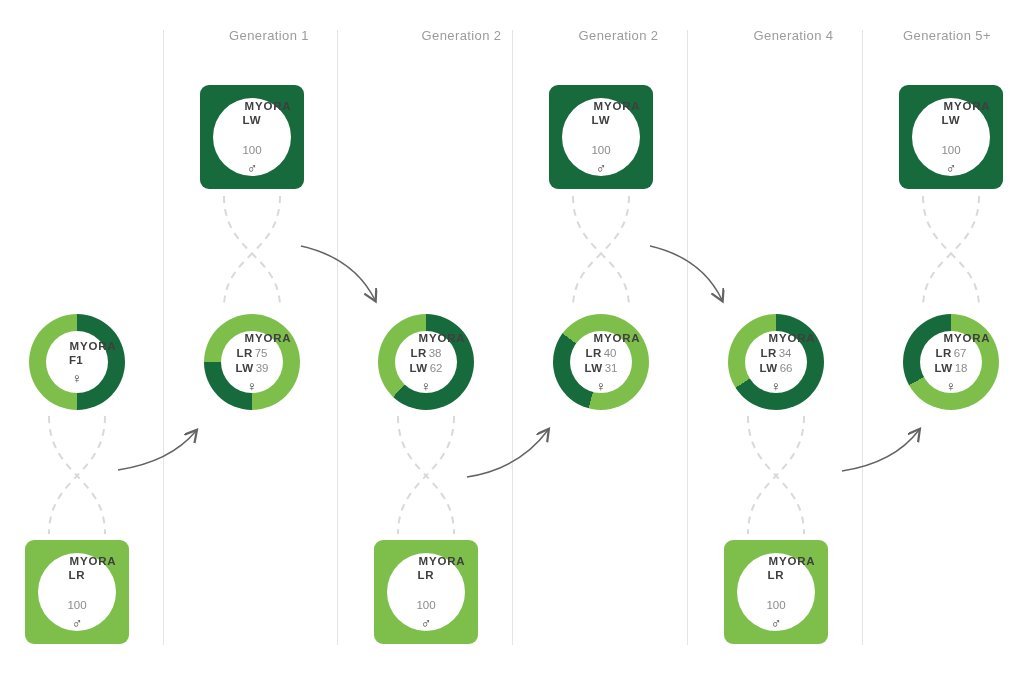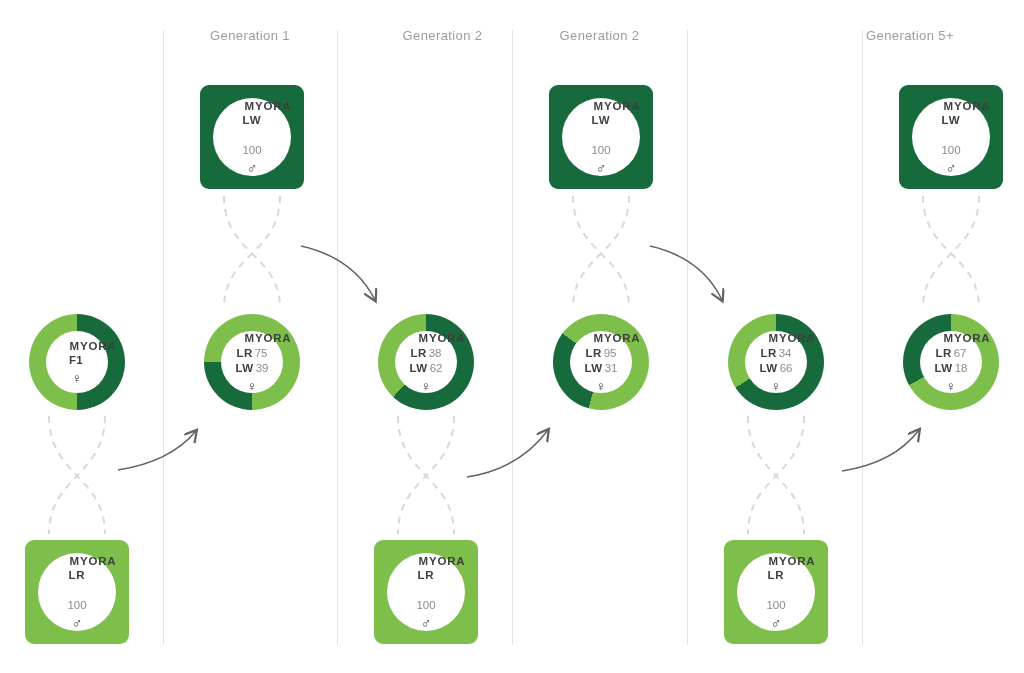--- a/index.html
+++ b/index.html
@@ -1,20 +1,20 @@
 <!DOCTYPE html>
 <html><head>
 <meta charset="utf-8">
 <style>
   html,body{margin:0;padding:0;background:#fff;}
   .canvas{position:relative;width:1024px;height:673px;background:#ffffff;overflow:hidden;
           font-family:"Liberation Sans",sans-serif;}
   .divider{position:absolute;top:30px;height:615px;width:1px;background:#e4e4e4;}
   .gen-header{position:absolute;top:28px;height:16px;line-height:16px;text-align:center;
-              font-size:13px;letter-spacing:.4px;color:#9c9c9c;}
+              font-size:13px;letter-spacing:.4px;color:#9c9c9c;padding-left:19px;}
   svg.overlay{position:absolute;left:0;top:0;pointer-events:none;}
   .cross{fill:none;stroke:#d9d9d9;stroke-width:2;stroke-dasharray:7 6;}
   .arrow{fill:none;stroke:#636363;stroke-width:1.5;}
   
   .square{position:absolute;width:104px;height:104px;border-radius:9px;
           display:flex;align-items:center;justify-content:center;}
   .square-hole{width:78px;height:78px;border-radius:50%;background:#fff;
                display:flex;flex-direction:column;align-items:center;justify-content:center;}
   
   .donut{position:absolute;width:96px;height:96px;border-radius:50%;
@@ -36,21 +36,22 @@
 
   <div class="divider" style="left:163px"></div>
   <div class="divider" style="left:337px"></div>
   <div class="divider" style="left:512px"></div>
   <div class="divider" style="left:687px"></div>
   <div class="divider" style="left:862px"></div>
 
   <div class="gen-header" style="left:163px;width:174px">Generation 1</div>
   <div class="gen-header" style="left:355px;width:175px">Generation 2</div>
   <div class="gen-header" style="left:512px;width:175px">Generation 2</div>
-  <div class="gen-header" style="left:844px;width:132px">Generation 5+</div>
+  <div class="gen-header" style="left:687px;width:175px">Generation 4</div>
+  <div class="gen-header" style="left:862px;width:132px">Generation 5+</div>
 
   <svg class="overlay" width="1024" height="673" viewBox="0 0 1024 673">
     <defs>
       <marker id="ah" markerWidth="12" markerHeight="12" refX="7" refY="4.5" orient="auto">
         <path d="M0,0 L8,4.5 L0,9" fill="none" stroke="#636363" stroke-width="1.5"></path>
       </marker>
     </defs>
 
     <g>
       <path class="cross" d="M49,416 C49,476 105,476 105,534"></path>
@@ -138,21 +139,21 @@
     <div class="square-hole">
       <div class="brand">MYORA</div>
       <div class="breed">LW</div>
       <div class="pct100">100</div>
       <div class="sex">♂</div>
     </div>
   </div>
   <div class="donut" style="left: 553px; top: 314px; background: conic-gradient(from 195deg, rgb(22, 106, 59) 0deg, rgb(22, 106, 59) 111.6deg, rgb(126, 191, 76) 111.6deg, rgb(126, 191, 76) 360deg);">
     <div class="donut-hole">
       <div class="brand">MYORA</div>
-      <div class="ratio-row"><span class="lbl">LR</span><span class="val">95</span></div>
+      <div class="ratio-row"><span class="lbl">LR</span><span class="val">40</span></div>
       <div class="ratio-row"><span class="lbl">LW</span><span class="val">31</span></div>
       <div class="sex">♀</div>
     </div>
   </div>
 
   <div class="donut" style="left: 728px; top: 314px; background: conic-gradient(rgb(22, 106, 59) 0deg, rgb(22, 106, 59) 237.6deg, rgb(126, 191, 76) 237.6deg, rgb(126, 191, 76) 360deg);">
     <div class="donut-hole">
       <div class="brand">MYORA</div>
       <div class="ratio-row"><span class="lbl">LR</span><span class="val">34</span></div>
       <div class="ratio-row"><span class="lbl">LW</span><span class="val">66</span></div>

